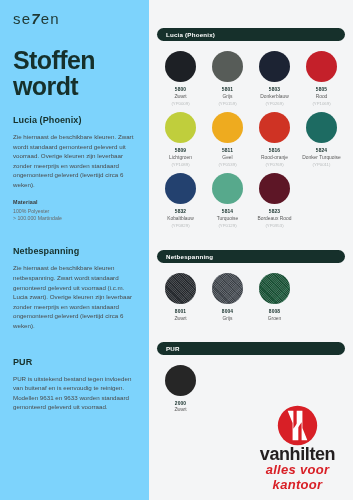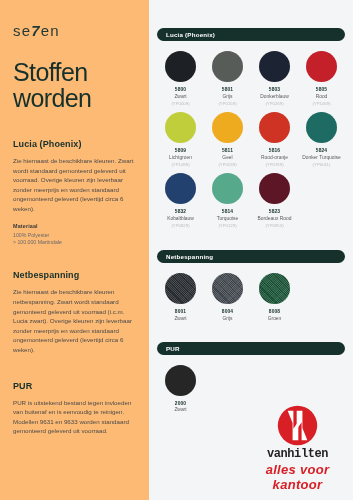--- a/index.html
+++ b/index.html
@@ -13,47 +13,47 @@
   .page{
     position:absolute;inset:0;
     display:flex;
     background:#ffffff;
   }
 
   
   .left{
     width:155px;
     height:500px;
-    background:#fdba74;
+    background:#7dd3fc;
     box-sizing:border-box;
-    padding:22px 13px 0 13px;
+    padding:10px 13px 0 13px;
     position:relative;
   }
   .brand{
     font-size:15px;
     letter-spacing:1.2px;
     color:#1f3833;
     font-weight:400;
     display:flex;
     align-items:baseline;
     margin-bottom:20px;
   }
   .brand .seven{
     font-weight:700;
     font-style:italic;
     color:#1f3833;
     padding:0 0px;
   }
   .title{
     font-size:25px;
     line-height:26px;
-    font-weight:400;
+    font-weight:700;
     color:#16302b;
     letter-spacing:-0.6px;
-    margin-bottom:28px;
+    margin-bottom:16px;
   }
   .sec-head{
     font-size:9px;
     font-weight:700;
     color:#16302b;
     margin-bottom:7px;
     letter-spacing:0.1px;
   }
   .body-text{
     font-size:6.2px;
@@ -157,25 +157,24 @@
     bottom:8px;
     width:95px;
     text-align:center;
   }
   .logo-mark{
     width:41px;height:41px;
     margin:0 auto 1px auto;
     position:relative;
   }
   .logo-word{
-    font-size:12px;
+    font-size:18px;
     font-weight:700;
     letter-spacing:-0.4px;
     line-height:14px;
-    font-family:Liberation Mono, monospace;
   }
   .logo-word .van{color:#231f20;}
   .logo-word .hilten{color:#231f20;}
   .logo-tag{
     font-size:13px;
     color:#d81f26;
     font-style:italic;
     font-weight:700;
     margin-top:1px;
     letter-spacing:.3px;
@@ -189,21 +188,21 @@
   <div class="left">
 
     <div class="brand">
       <span>se</span>
         <span class="seven">7</span>
         <span>en</span>
     </div>
 
     <div class="title">
       <div>Stoffen</div>
-      <div>worden</div>
+      <div>wordt</div>
     </div>
 
     <div class="block">
       <div class="sec-head">Lucia (Phoenix)</div>
       <div class="body-text">Zie hiernaast de beschikbare kleuren. Zwart wordt standaard gemonteerd geleverd uit voorraad. Overige kleuren zijn leverbaar zonder meerprijs en worden standaard  ongemonteerd geleverd (levertijd circa 6 weken).</div>
       <div class="sub-head">Materiaal</div>
       <div class="sub-line">100% Polyester</div>
       <div class="sub-line">&gt; 100.000 Martindale</div>
     </div>
 

